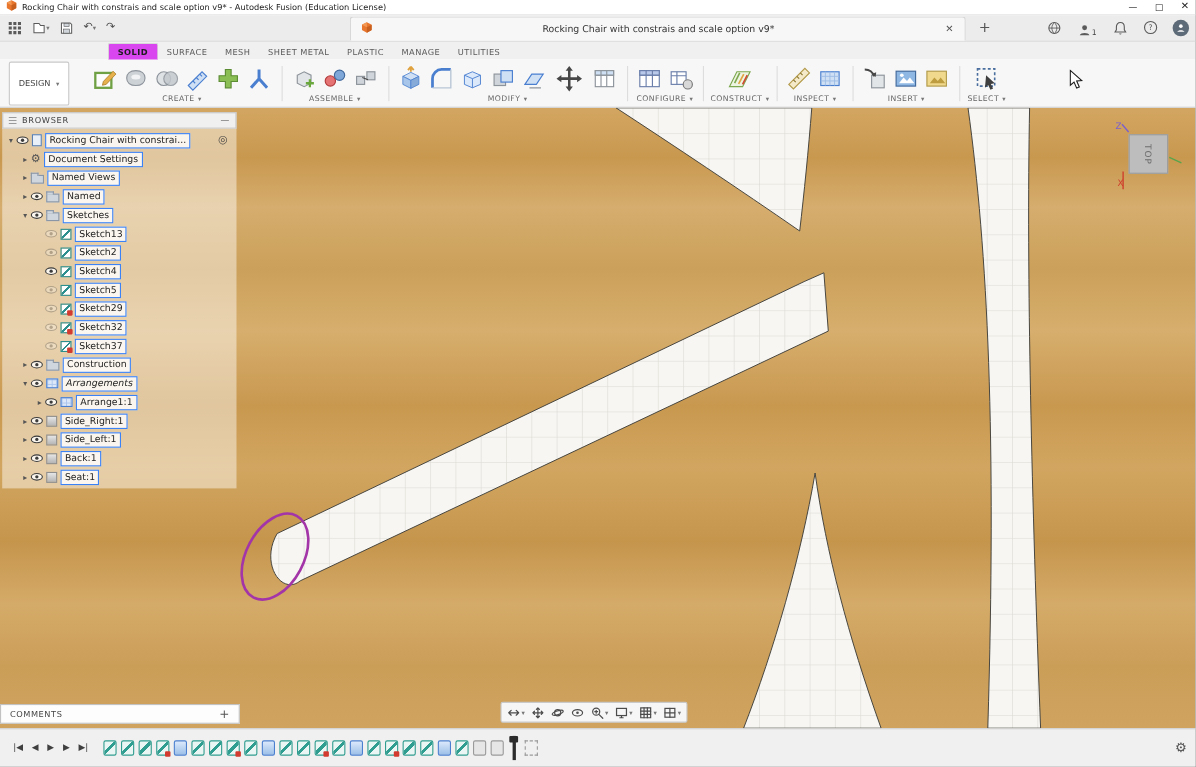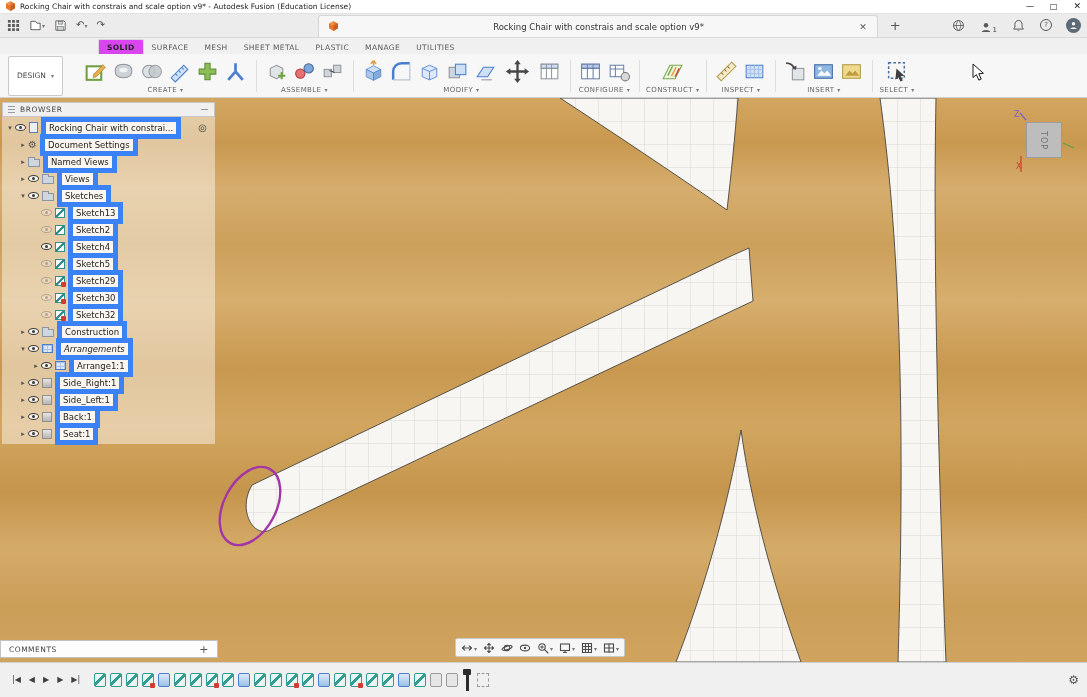--- a/index.html
+++ b/index.html
@@ -69,21 +69,21 @@
   .bi-doc{width:9px;height:11px;background:#eaf0f8;border:1px solid #5b7fae;}
   .bi-glyph{font-size:10px;color:#555;line-height:1;width:auto;}
   .bi-folder{width:12px;height:8px;background:#cfd6de;border:1px solid #8a96a6;position:relative;margin-top:2px;}
   .bi-folder::before{content:"";position:absolute;top:-3px;left:-1px;width:5px;height:2px;background:#cfd6de;border:1px solid #8a96a6;border-bottom:none;}
   .bi-sketch{width:10px;height:10px;border:1px solid #2e8f8f;position:relative;
              background:linear-gradient(135deg,#fff 42%,#2e8f8f 42%,#2e8f8f 58%,#fff 58%);}
   .bi-sketch.locked::after{content:"";position:absolute;right:-2px;bottom:-2px;width:5px;height:5px;background:#d23b2f;border-radius:1px;}
   .bi-component{width:10px;height:10px;background:linear-gradient(180deg,#e6e6e6,#b5b5b5);border:1px solid #8f8f8f;}
   .bi-arrangement,.bi-arrange{width:11px;height:9px;border:1px solid #4a7fd0;background:#dce8f8;
              background-image:linear-gradient(#a9c4ec 1px,transparent 1px),linear-gradient(90deg,#a9c4ec 1px,transparent 1px);background-size:4px 4px;}
-  .blabel{border:5px solid #3b82f6;background:rgba(255,255,255,.82);padding:0 3px;font-size:8.5px;color:#242424;
+  .blabel{border:1px solid #3b82f6;background:rgba(255,255,255,.82);padding:0 3px;font-size:8.5px;color:#242424;
           line-height:12px;white-space:nowrap;}
   .lbl-edited{font-style:italic;}
   .target{margin-left:auto;margin-right:8px;font-size:10px;color:#444;line-height:1;}
 
   
   .commentsbar{position:absolute;left:0;bottom:4px;width:218px;height:18px;background:#fdfdfd;border:1px solid #c2c2c2;
                display:flex;align-items:center;padding:0 8px;font-size:7.5px;letter-spacing:.5px;color:#444;}
   .commentsbar .plus{margin-left:auto;font-size:11px;color:#555;}
 
   
@@ -517,21 +517,21 @@
           </div>
           <div class="brow" style="padding-left: 16px;">
             <span class="disc">▸</span>
             <span class="bi bi-folder"></span>
             <span class="blabel">Named Views</span>
           </div>
           <div class="brow" style="padding-left: 16px;">
             <span class="disc">▸</span>
             <span class="eye"></span>
             <span class="bi bi-folder"></span>
-            <span class="blabel">Views</span>
+            <span class="blabel">Named</span>
           </div>
           <div class="brow" style="padding-left: 16px;">
             <span class="disc">▾</span>
             <span class="eye"></span>
             <span class="bi bi-folder"></span>
             <span class="blabel">Sketches</span>
           </div>
           <div class="brow" style="padding-left: 29px;">
             <span class="disc"></span>
             <span class="eye eye-off"></span>
@@ -559,27 +559,27 @@
           <div class="brow" style="padding-left: 29px;">
             <span class="disc"></span>
             <span class="eye eye-off"></span>
             <span class="bi bi-sketch locked"></span>
             <span class="blabel">Sketch29</span>
           </div>
           <div class="brow" style="padding-left: 29px;">
             <span class="disc"></span>
             <span class="eye eye-off"></span>
             <span class="bi bi-sketch locked"></span>
-            <span class="blabel">Sketch30</span>
+            <span class="blabel">Sketch32</span>
           </div>
           <div class="brow" style="padding-left: 29px;">
             <span class="disc"></span>
             <span class="eye eye-off"></span>
             <span class="bi bi-sketch locked"></span>
-            <span class="blabel">Sketch32</span>
+            <span class="blabel">Sketch37</span>
           </div>
           <div class="brow" style="padding-left: 16px;">
             <span class="disc">▸</span>
             <span class="eye"></span>
             <span class="bi bi-folder"></span>
             <span class="blabel">Construction</span>
           </div>
           <div class="brow" style="padding-left: 16px;">
             <span class="disc">▾</span>
             <span class="eye"></span>

